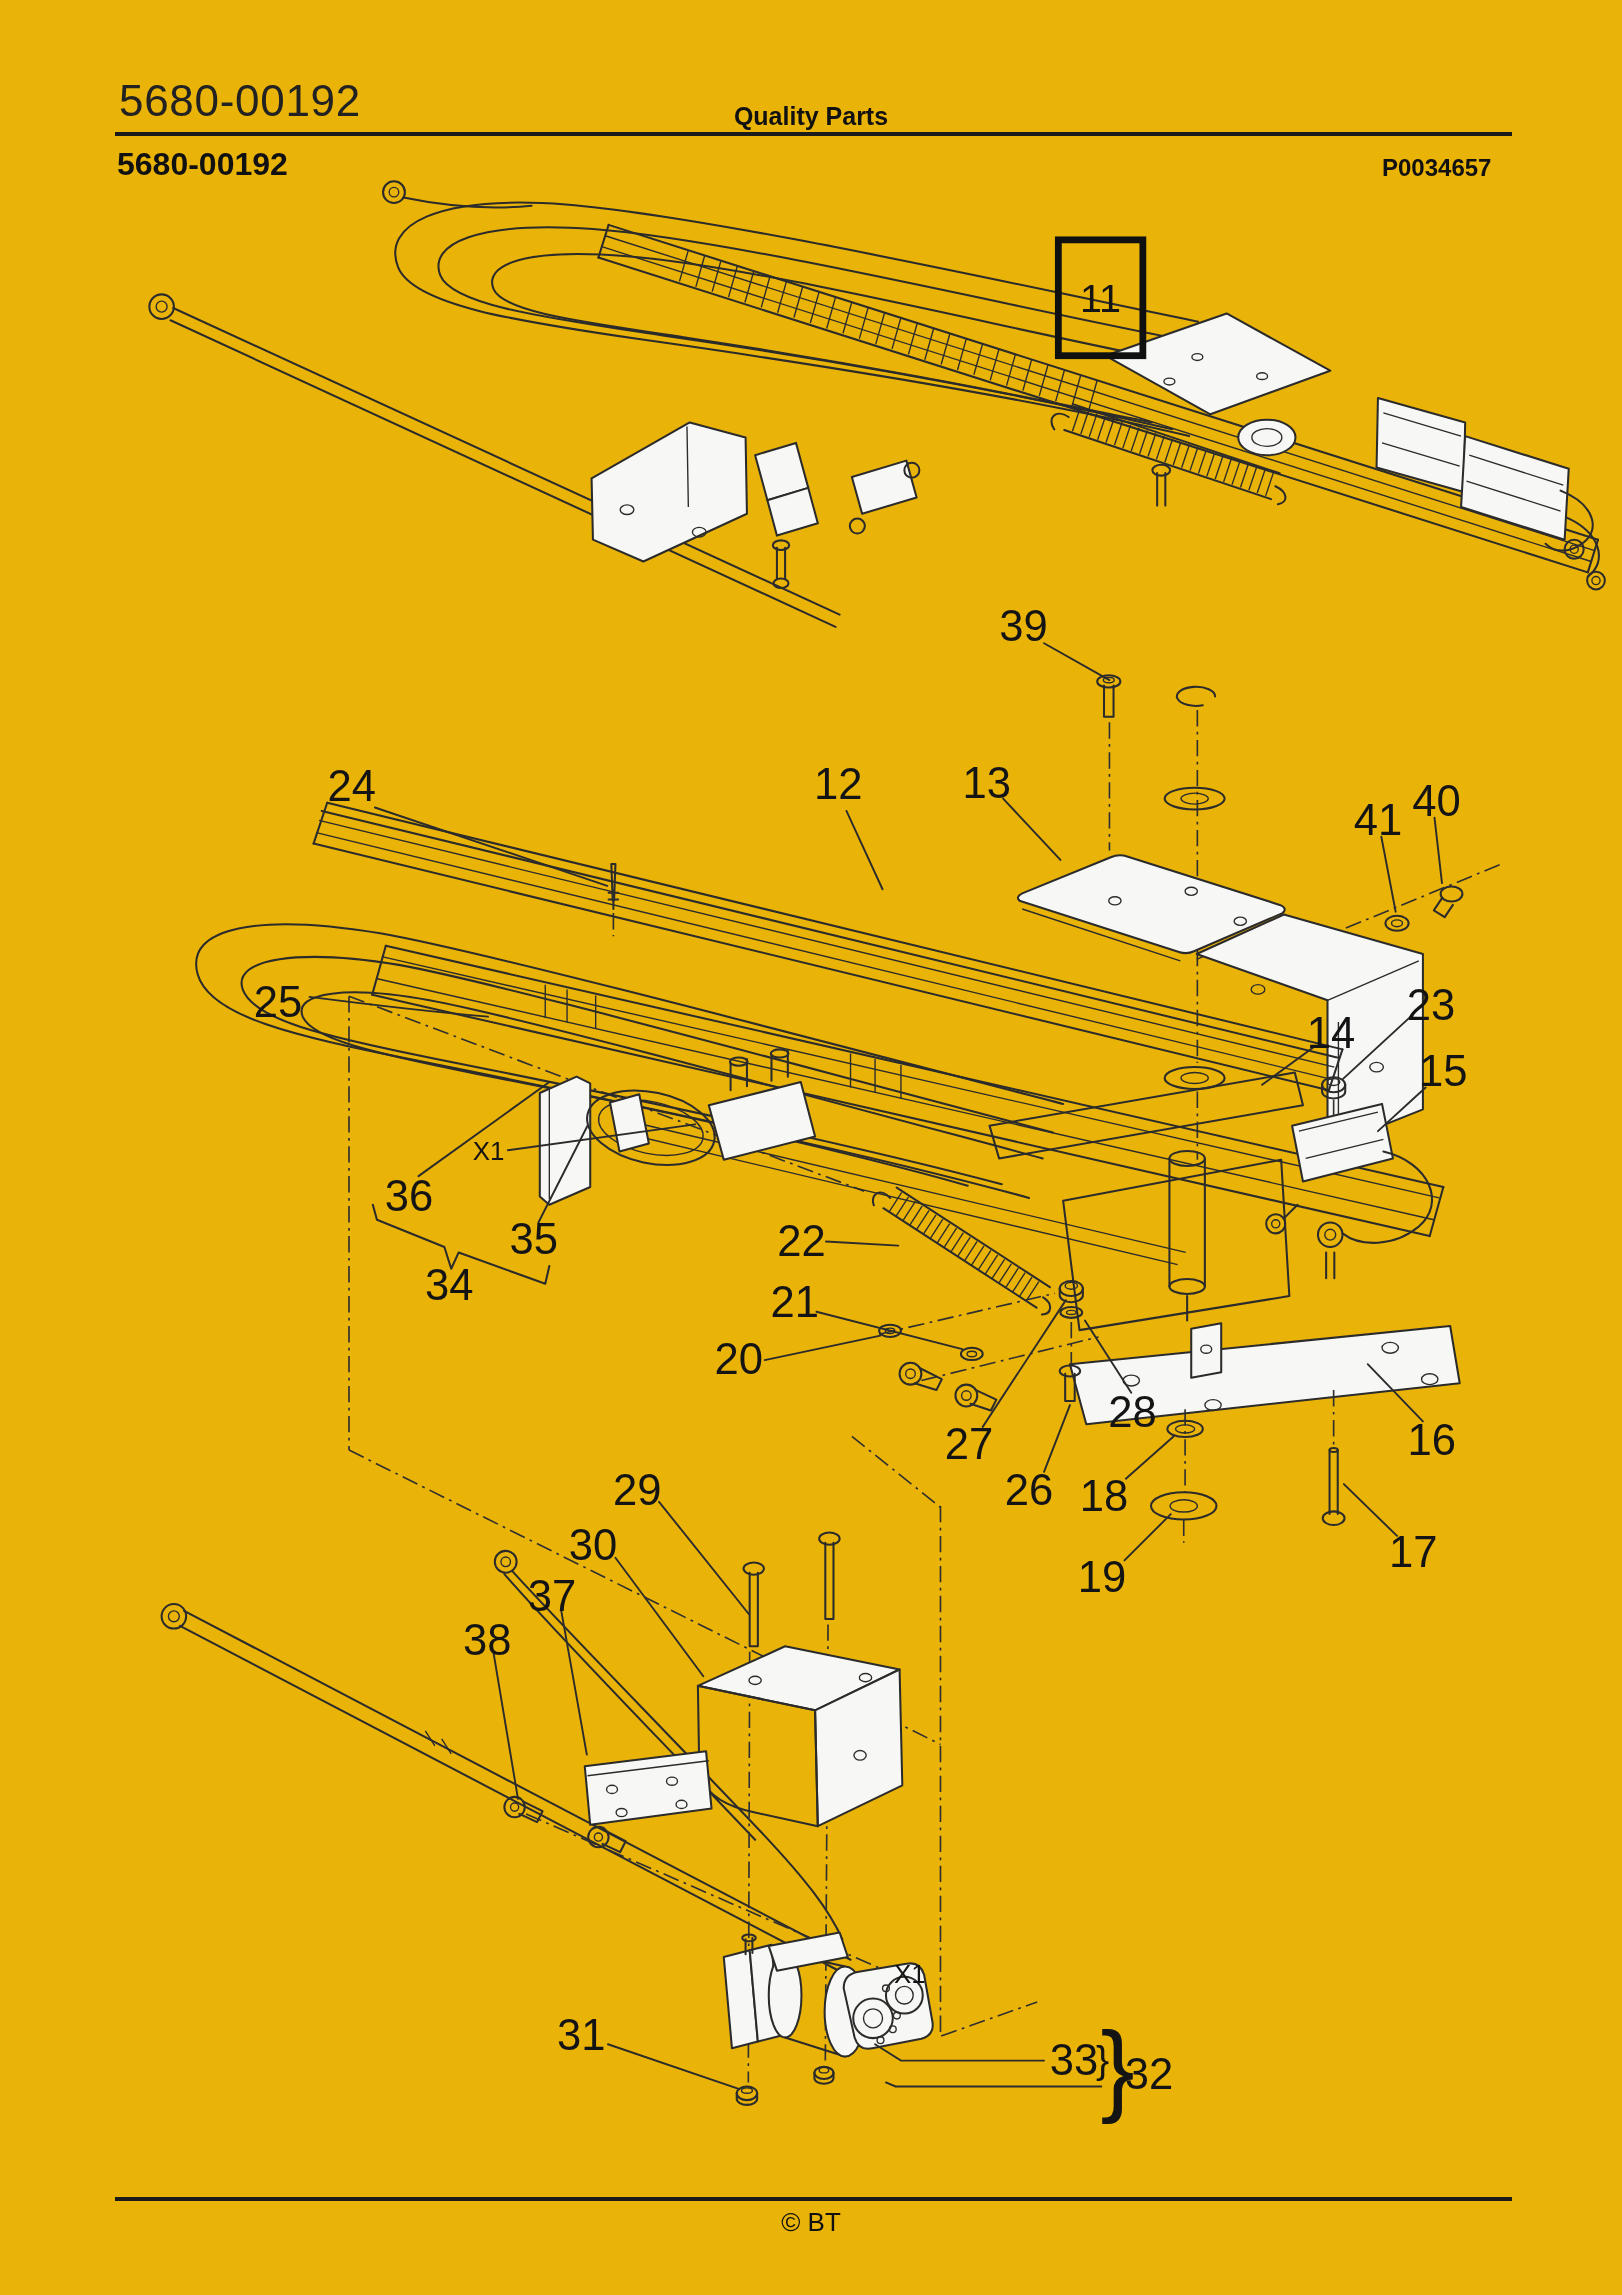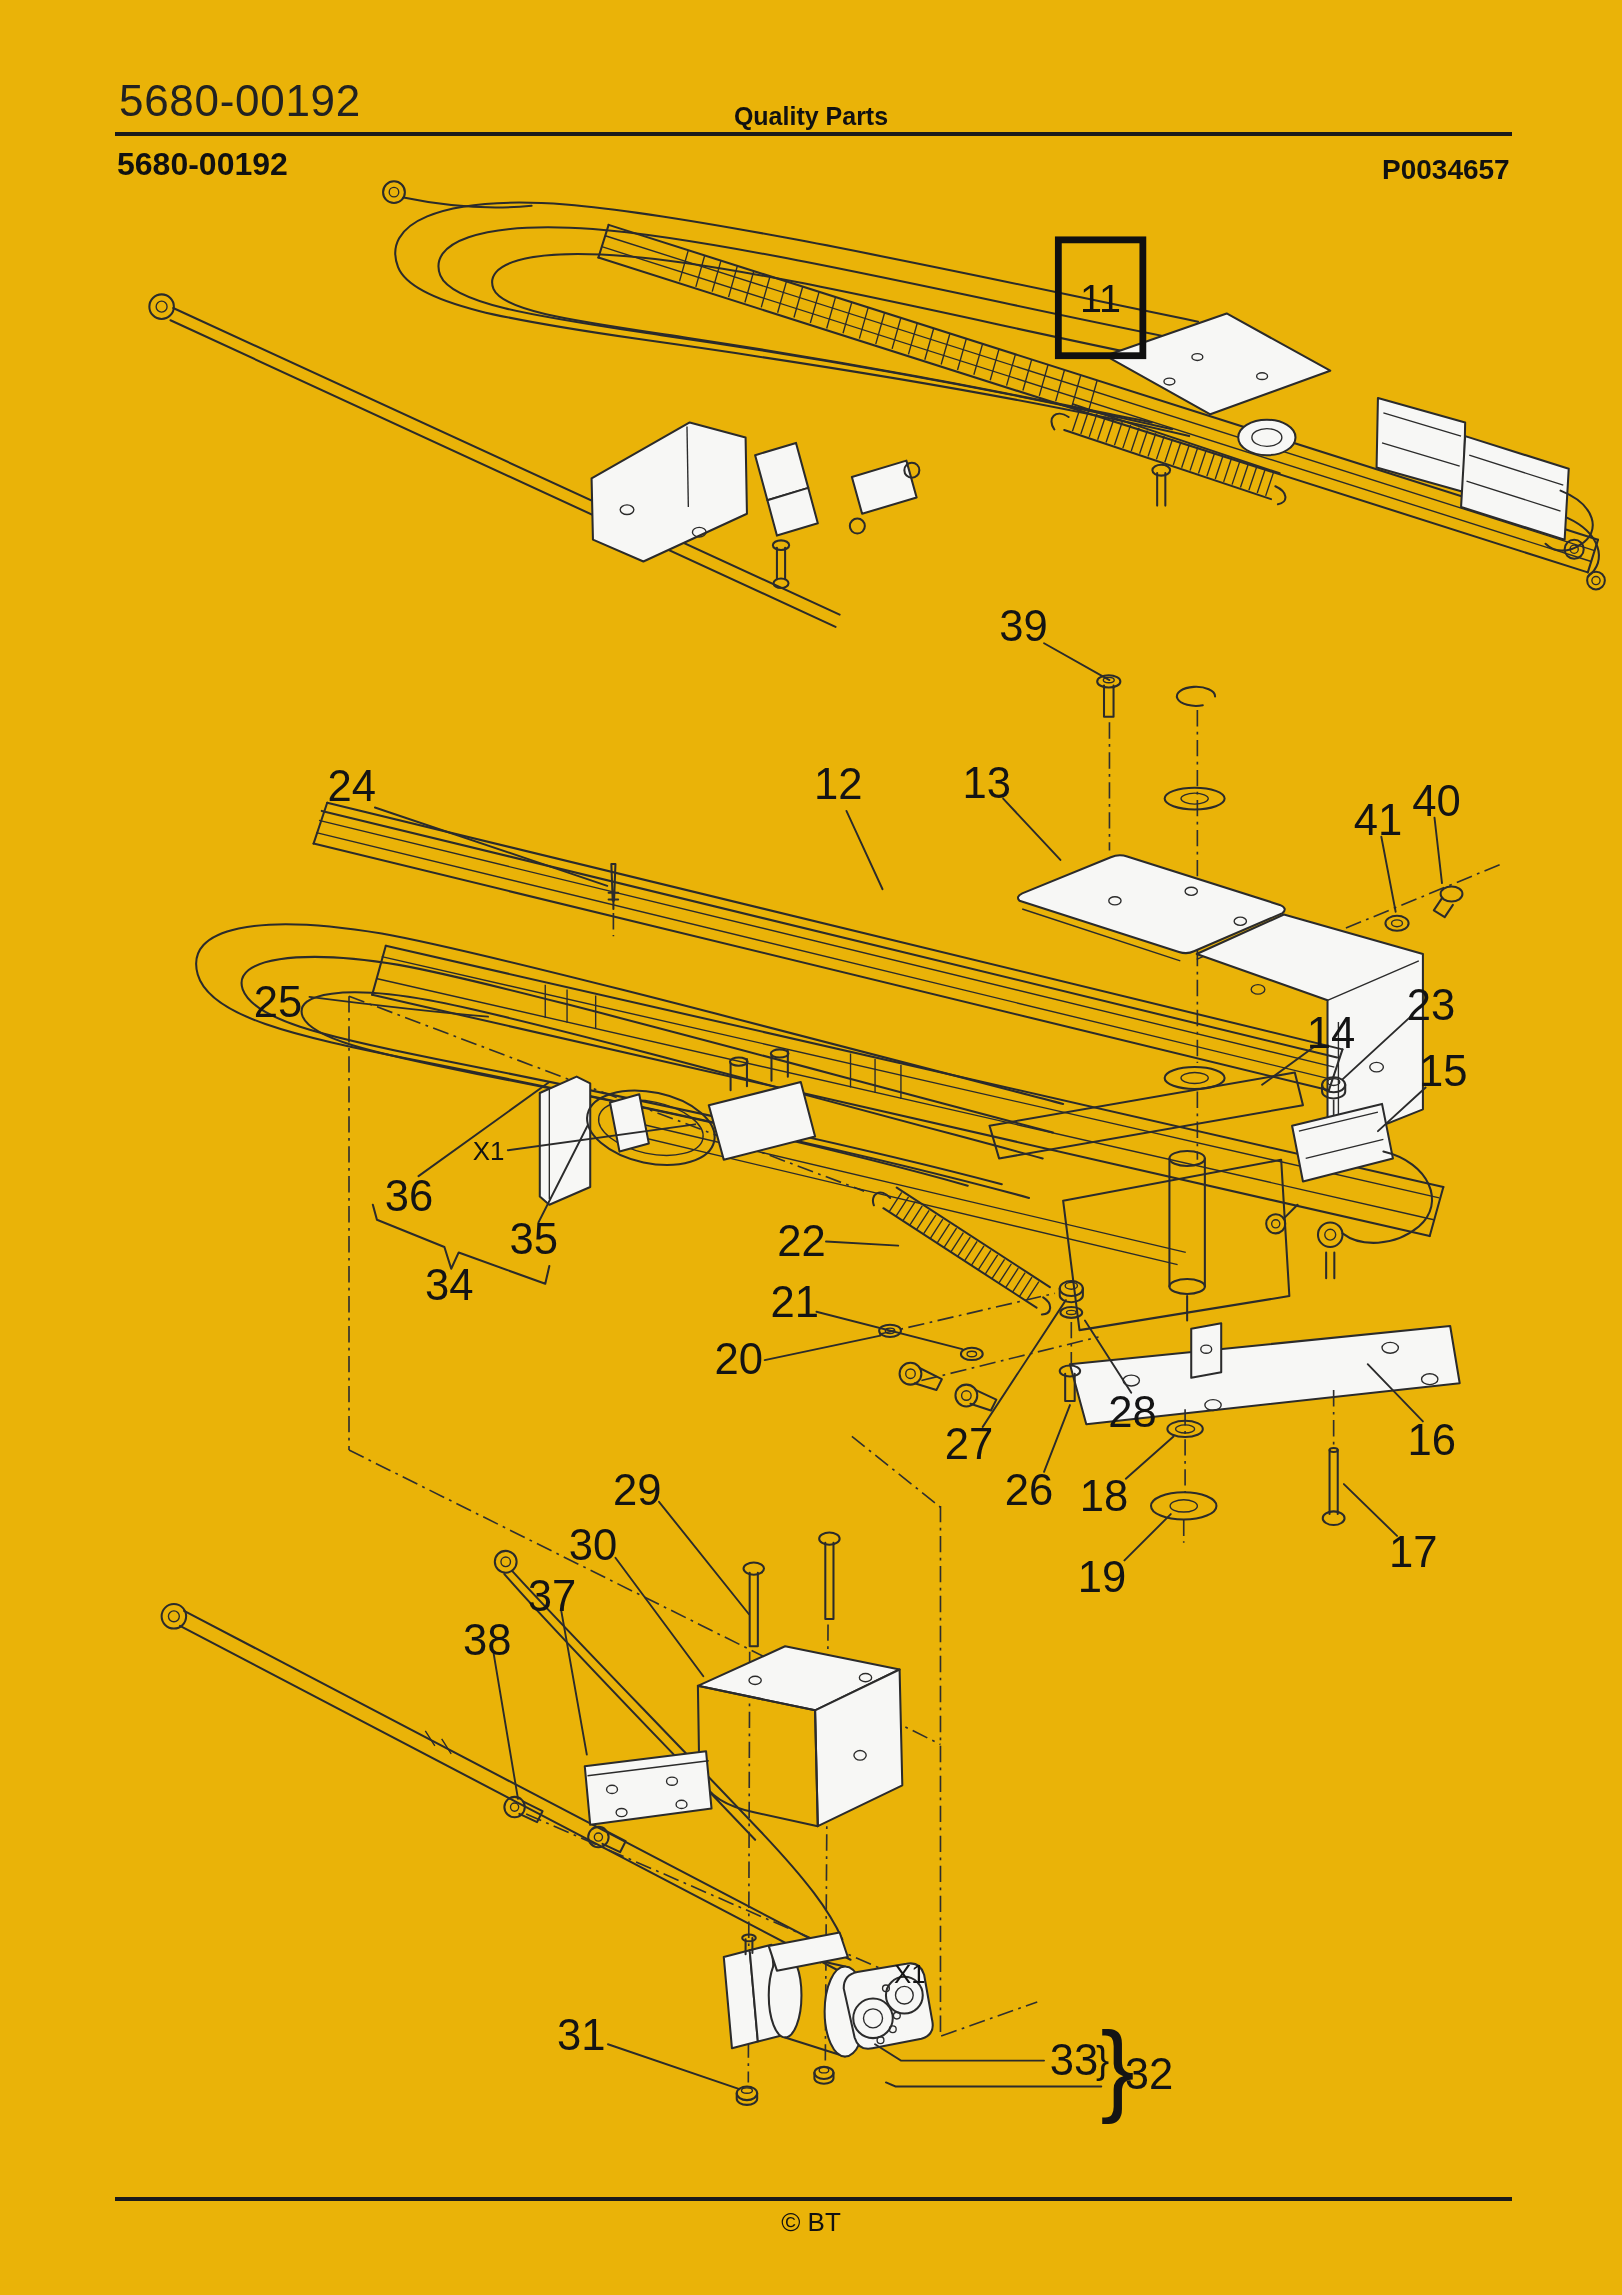--- a/index.html
+++ b/index.html
@@ -9,21 +9,21 @@
     background:#eab308;
     font-family:"Liberation Sans",sans-serif;
     color:#1a1a1a;
     overflow:hidden;
   }
   .abs{position:absolute;}
   .h-doc-top{left:119px;top:76px;font-size:44px;font-weight:400;letter-spacing:0.7px;color:#222;}
   .h-quality{left:0;right:0;top:102px;text-align:center;font-size:25px;font-weight:700;color:#111;}
   .h-rule{left:115px;width:1397px;top:132px;height:4.1px;background:#1b1b1b;}
   .h-doc-bold{left:117px;top:146px;font-size:32px;font-weight:700;color:#111;}
-  .h-plate{left:1382px;top:154px;font-size:28px;font-weight:700;color:#111;}
+  .h-plate{left:1382px;top:154px;font-size:24px;font-weight:700;color:#111;}
   .f-rule{left:115px;width:1397px;top:2197px;height:4.1px;background:#1b1b1b;}
   .f-copy{left:0;right:0;top:2207px;text-align:center;font-size:26px;color:#111;}
   svg.diagram{position:absolute;left:0;top:0;width:1622px;height:2295px;}
   svg .ln{stroke:#2b2b2b;stroke-width:3;fill:none;stroke-linecap:round;stroke-linejoin:round;}
   svg .thin{stroke:#2b2b2b;stroke-width:2;fill:none;}
   svg .fillw{fill:#f7f7f5;}
   svg .leader{stroke:#2b2b2b;stroke-width:2.8;fill:none;stroke-linecap:round;}
   svg .dd{stroke:#2f2f2f;stroke-width:2.4;fill:none;stroke-dasharray:24 8 4 8;}
   svg .hatch{stroke:#2b2b2b;stroke-width:2;fill:none;}
   svg .co{font-family:"Liberation Sans",sans-serif;font-size:64px;fill:#141414;text-anchor:middle;}

